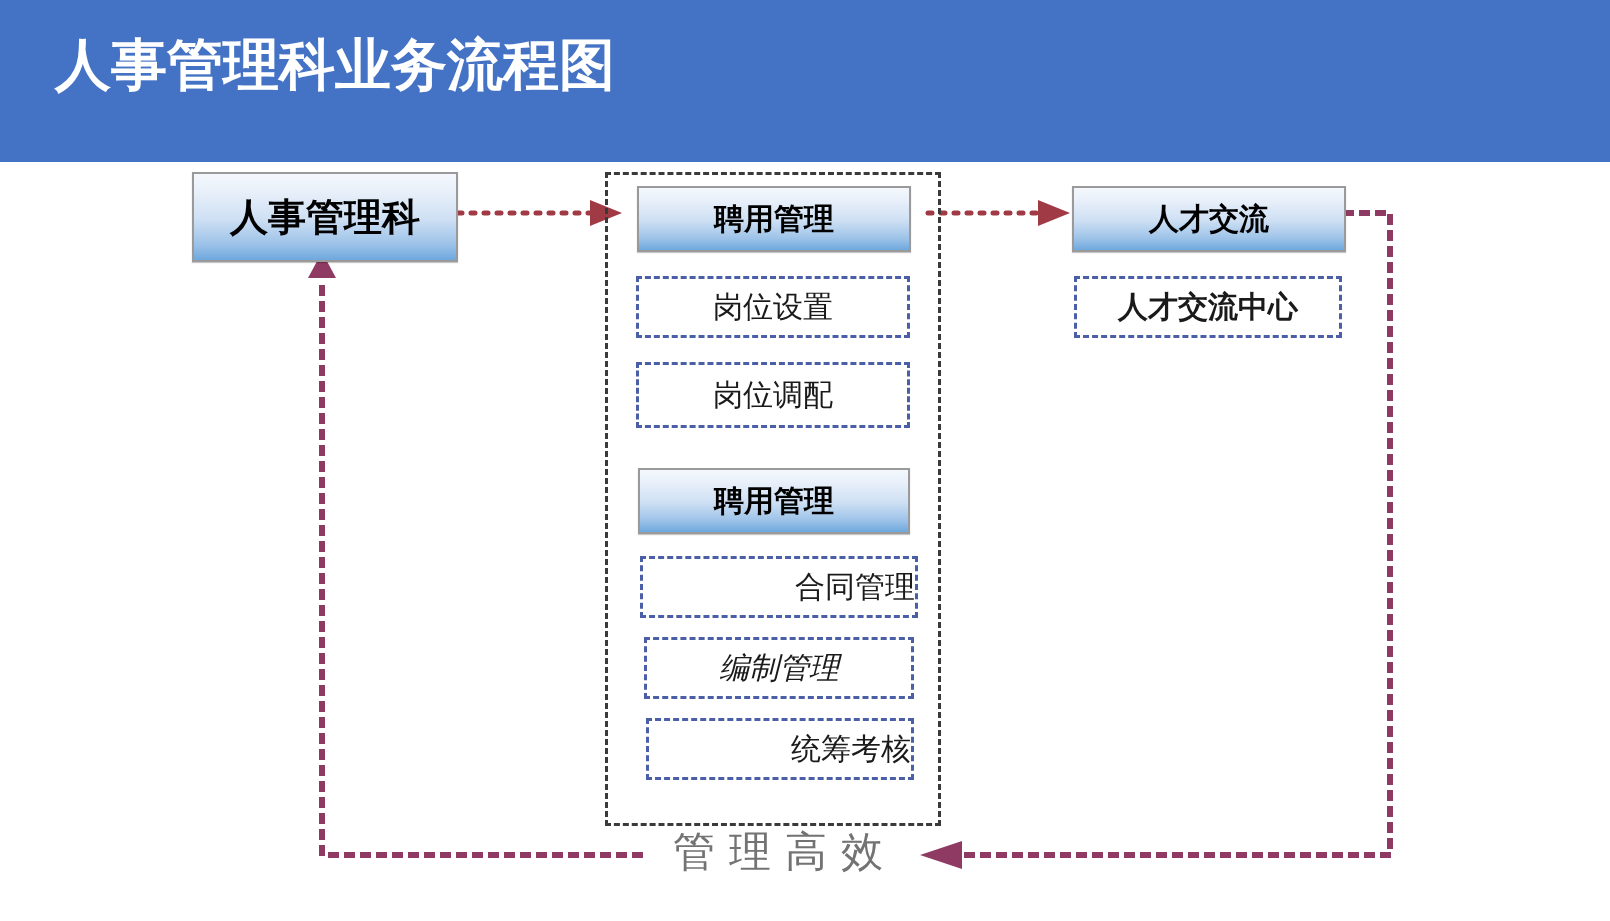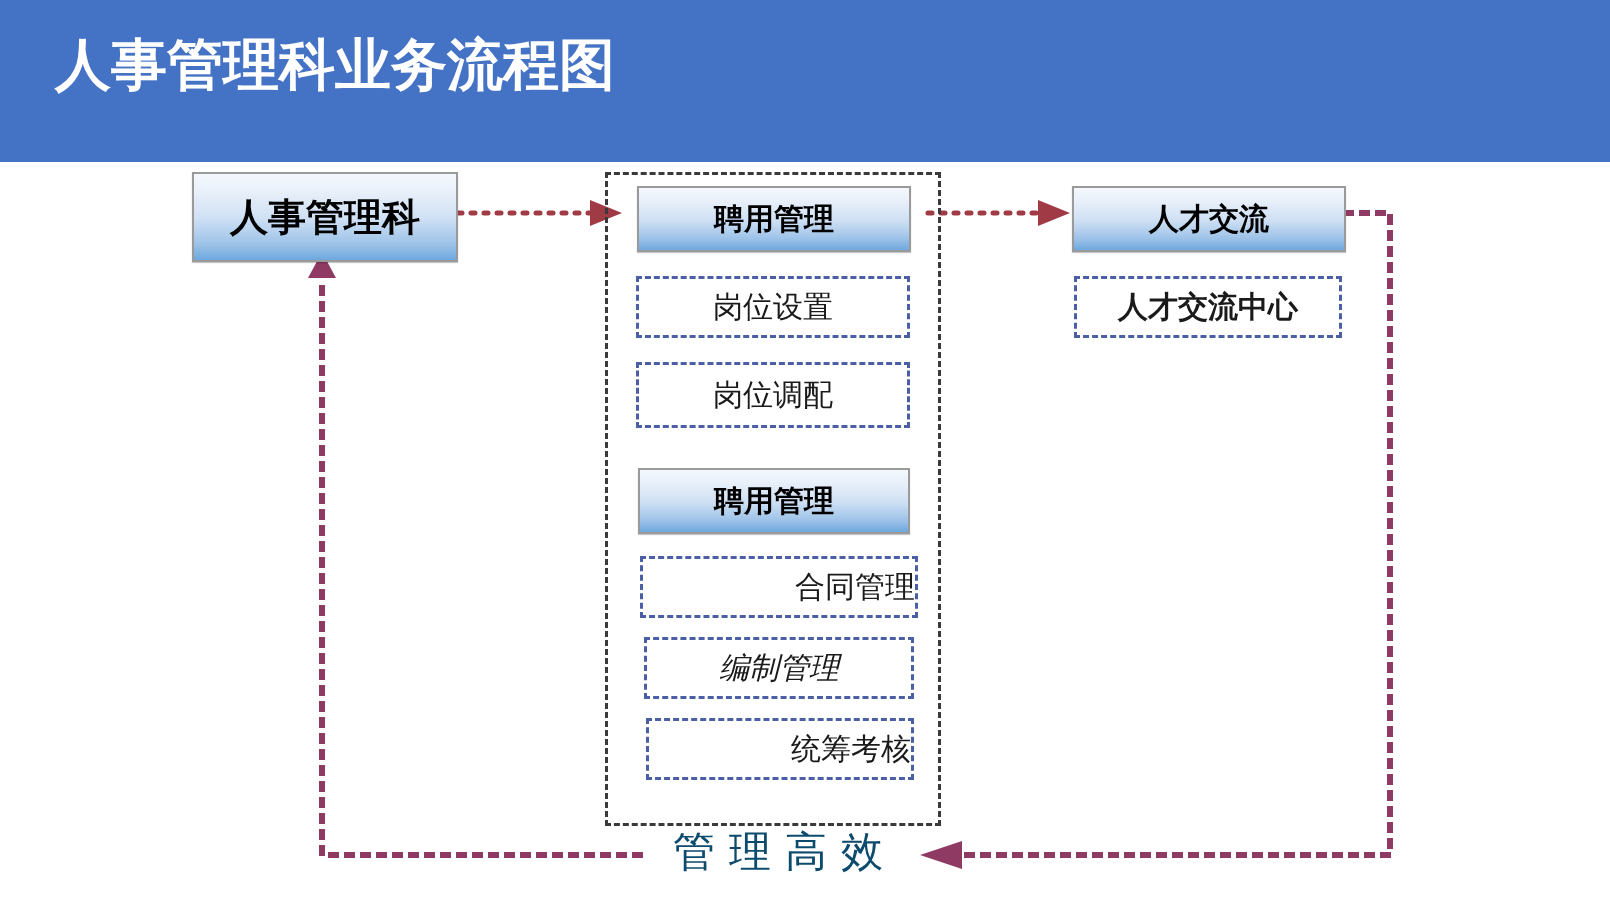--- a/index.html
+++ b/index.html
@@ -89,21 +89,21 @@
 
   
   #caption-text {
     position: absolute;
     left: 655px;
     top: 824px;
     width: 260px;
     text-align: center;
     font-size: 42px;
     letter-spacing: 14px;
-    color: #0c4a6e;
+    color: #737373;
     white-space: nowrap;
   }
 </style>
 </head>
 <body>
 
 <div id="slide">
 
   <div id="header-bar"></div>
   <div id="slide-title">人事管理科业务流程图</div>

